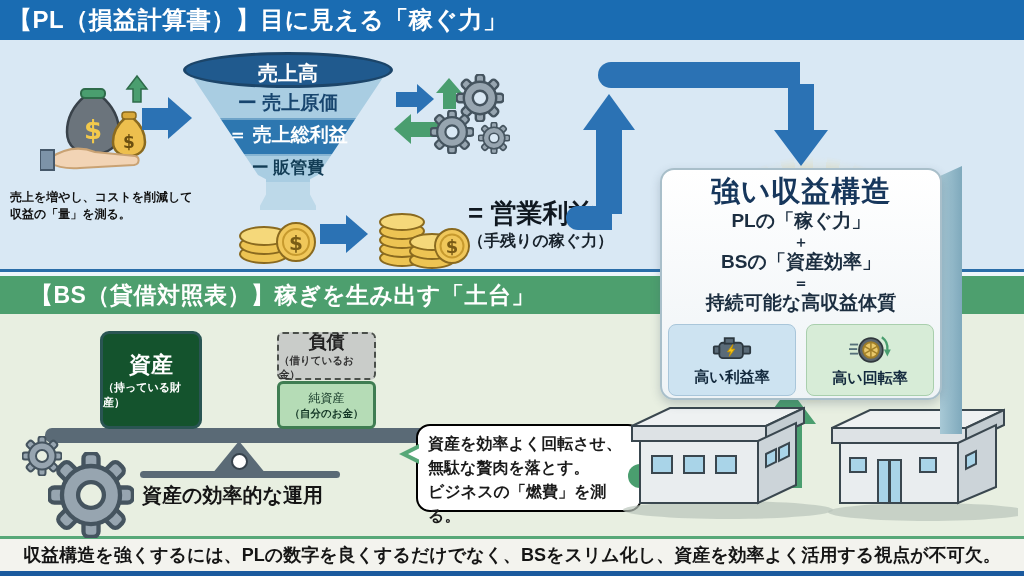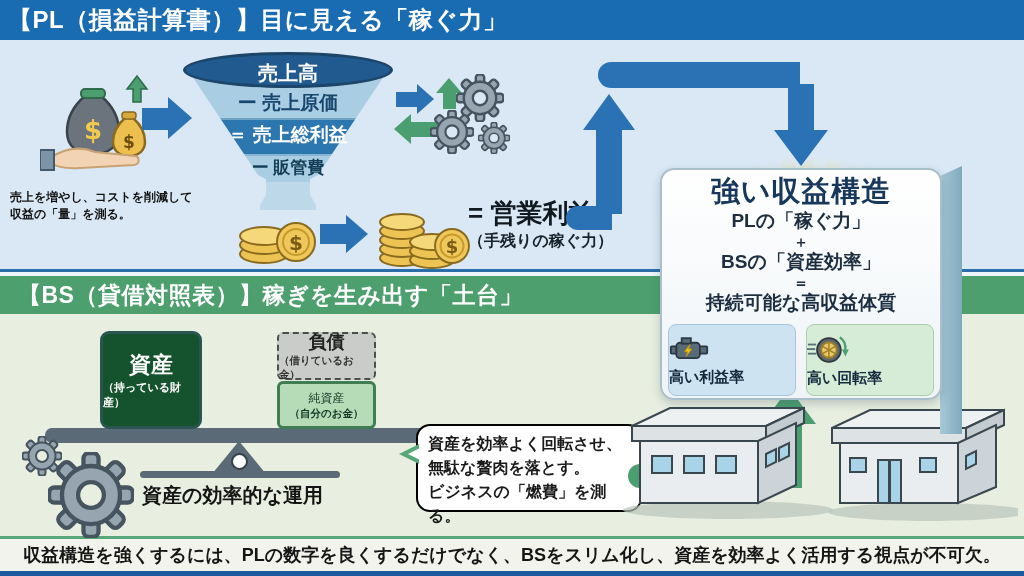--- a/index.html
+++ b/index.html
@@ -8,21 +8,21 @@
   .abs{position:absolute;}
   .txt{position:absolute;font-weight:800;color:#111;}
 
   
   .pl-header{left:0;top:0;width:1024px;height:40px;background:#1a6cb2;color:#fff;
              font-size:24px;font-weight:800;line-height:40px;padding-left:8px;z-index:1;
              letter-spacing:.5px;box-sizing:border-box;}
   .pl-line{left:0;top:269px;width:1024px;height:3px;background:#2a6da8;z-index:1;}
   .pl-gap{left:0;top:272px;width:1024px;height:4px;background:#eef5fa;z-index:1;}
   .bs-header{left:0;top:276px;width:1024px;height:38px;background:#4d9f6e;color:#fff;
-             font-size:23px;font-weight:800;line-height:38px;padding-left:18px;z-index:1;
+             font-size:23px;font-weight:800;line-height:38px;padding-left:30px;z-index:1;
              letter-spacing:.5px;box-sizing:border-box;}
   .bs-bg{left:0;top:314px;width:1024px;height:223px;background:#e8efe1;z-index:0;}
   .bs-endline{left:0;top:536px;width:1024px;height:3px;background:#57a878;z-index:1;}
   .footer{left:0;top:539px;width:1024px;height:32px;background:#f3f3ee;z-index:1;}
   .footer-text{left:0;top:540px;width:1024px;font-size:18px;font-weight:800;color:#151515;
                line-height:30px;text-align:center;z-index:2;}
   .bottom-strip{left:0;top:571px;width:1024px;height:5px;background:#1b5a9e;z-index:2;}
 
   
   .sunburst{left:638px;top:112px;width:348px;height:336px;z-index:2;border-radius:50%;
@@ -107,21 +107,21 @@
   .tower{left:940px;top:166px;width:22px;height:268px;z-index:3;
          background:linear-gradient(90deg,#a8c9d6,#7fa9bc);clip-path:polygon(0 10px,100% 0,100% 100%,0 100%);}
   .panel{left:660px;top:168px;width:282px;height:232px;z-index:4;box-sizing:border-box;
          background:linear-gradient(#ffffff,#eef3f6);border:2px solid #a9bfca;border-radius:14px;
          box-shadow:0 4px 10px rgba(60,80,100,.25);display:flex;flex-direction:column;align-items:center;padding-top:4px;}
   .panel-title{font-size:29px;font-weight:900;color:#17375c;line-height:34px;letter-spacing:1px;
                text-shadow:0 0 4px #fff,1px 1px 0 #fff,-1px -1px 0 #fff;}
   .pf{font-size:19px;font-weight:800;color:#1c2e40;line-height:26px;}
   .pop{font-size:15px;font-weight:800;color:#1c2e40;line-height:15px;}
   .badges{display:flex;gap:10px;margin-top:8px;}
-  .badge{width:126px;height:70px;border-radius:8px;display:flex;flex-direction:column;align-items:flex-start;justify-content:center;gap:2px;}
+  .badge{width:126px;height:70px;border-radius:8px;display:flex;flex-direction:column;align-items:center;justify-content:center;gap:2px;}
   .badge-blue{background:#cde3f1;border:1px solid #a9c6da;}
   .badge-green{background:#d7ecd7;border:1px solid #a9cfad;}
   .badge span{font-size:15px;font-weight:800;color:#13293d;}
 
   .icon{position:absolute;z-index:3;}
   .gear{--hole:#d9e8f4;}
   .gear-bs{--hole:#e8efe1;}
 </style>
 </head>
 <body>

